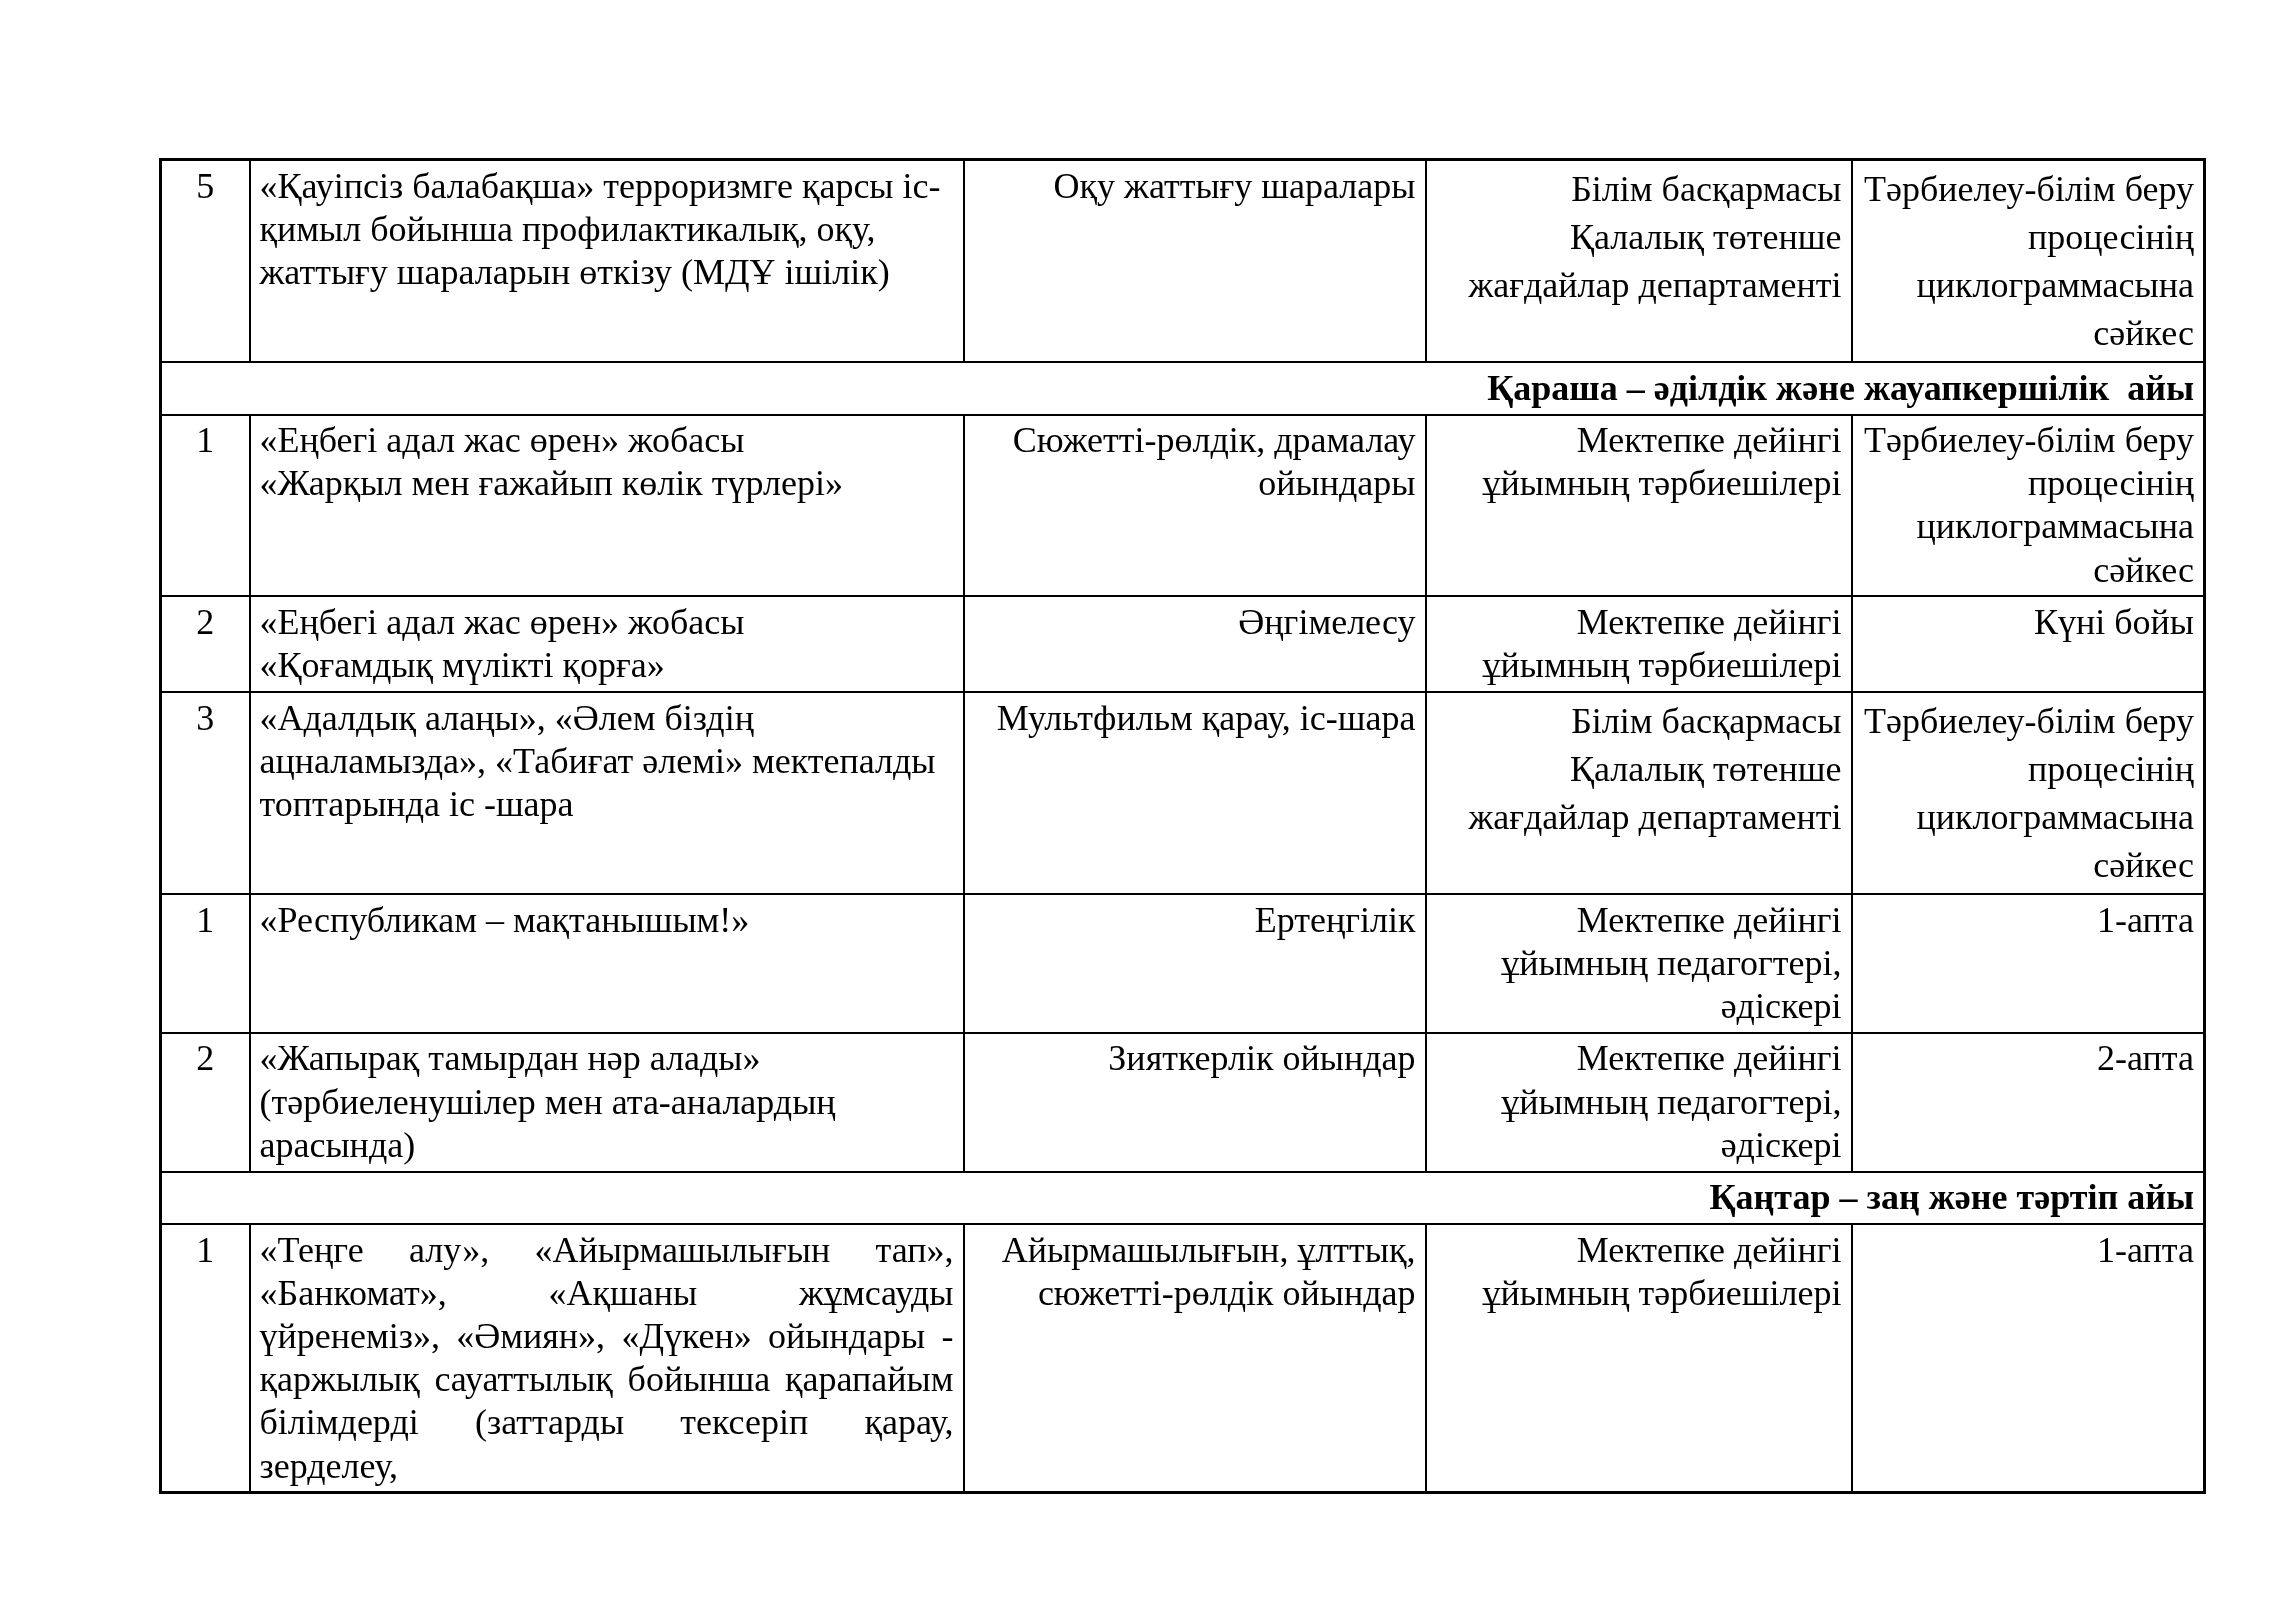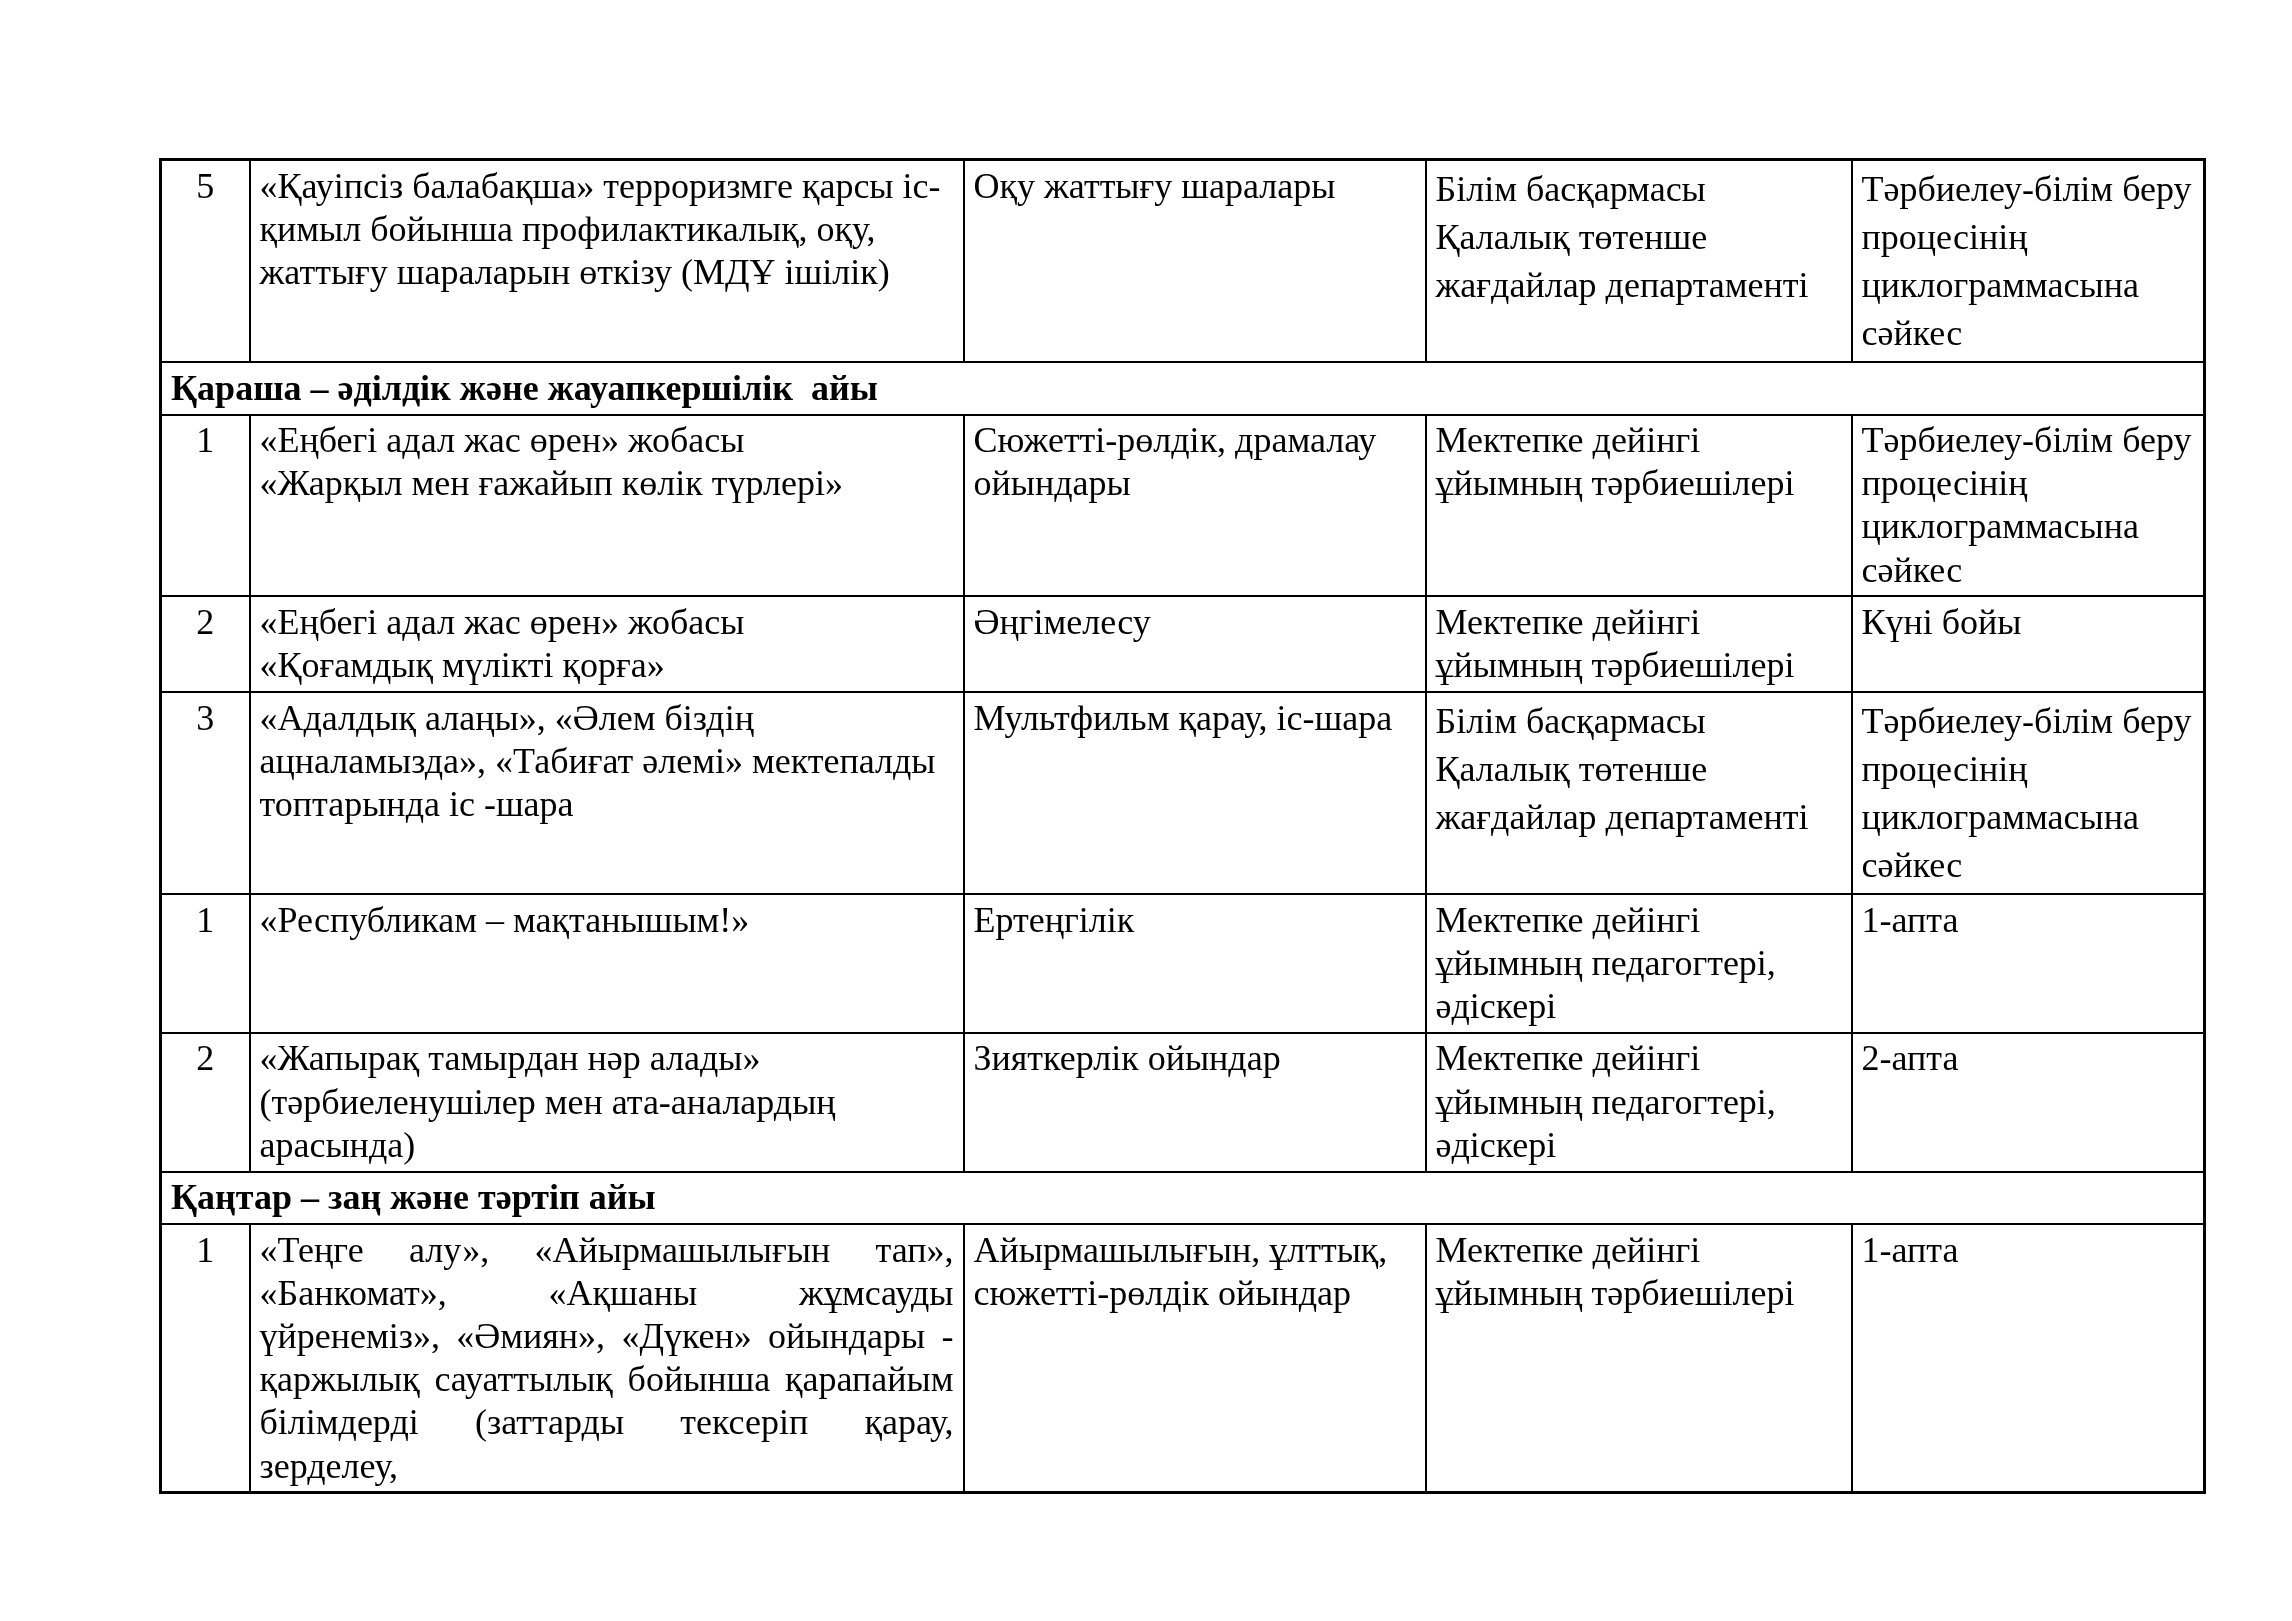--- a/index.html
+++ b/index.html
@@ -37,29 +37,29 @@
     text-align: center;
   }
   td.name {
     text-align: left;
     padding: 3.6px 12.5px;
   }
   td.name .bold {
     font-weight: normal;
   }
   td.form, td.resp, td.time {
-    text-align: left;
+    text-align: right;
     font-family: Liberation Serif, serif;
   }
   td.loose {
     line-height: 1.34;
   }
   td.section {
     font-weight: bold;
-    text-align: left;
+    text-align: right;
     padding: 1.8px 9px;
     white-space: pre-wrap;
   }
   td.justify {
     text-align: justify;
     text-align-last: justify;
     padding: 3.6px 10.7px;
   }
 </style>
 </head>

